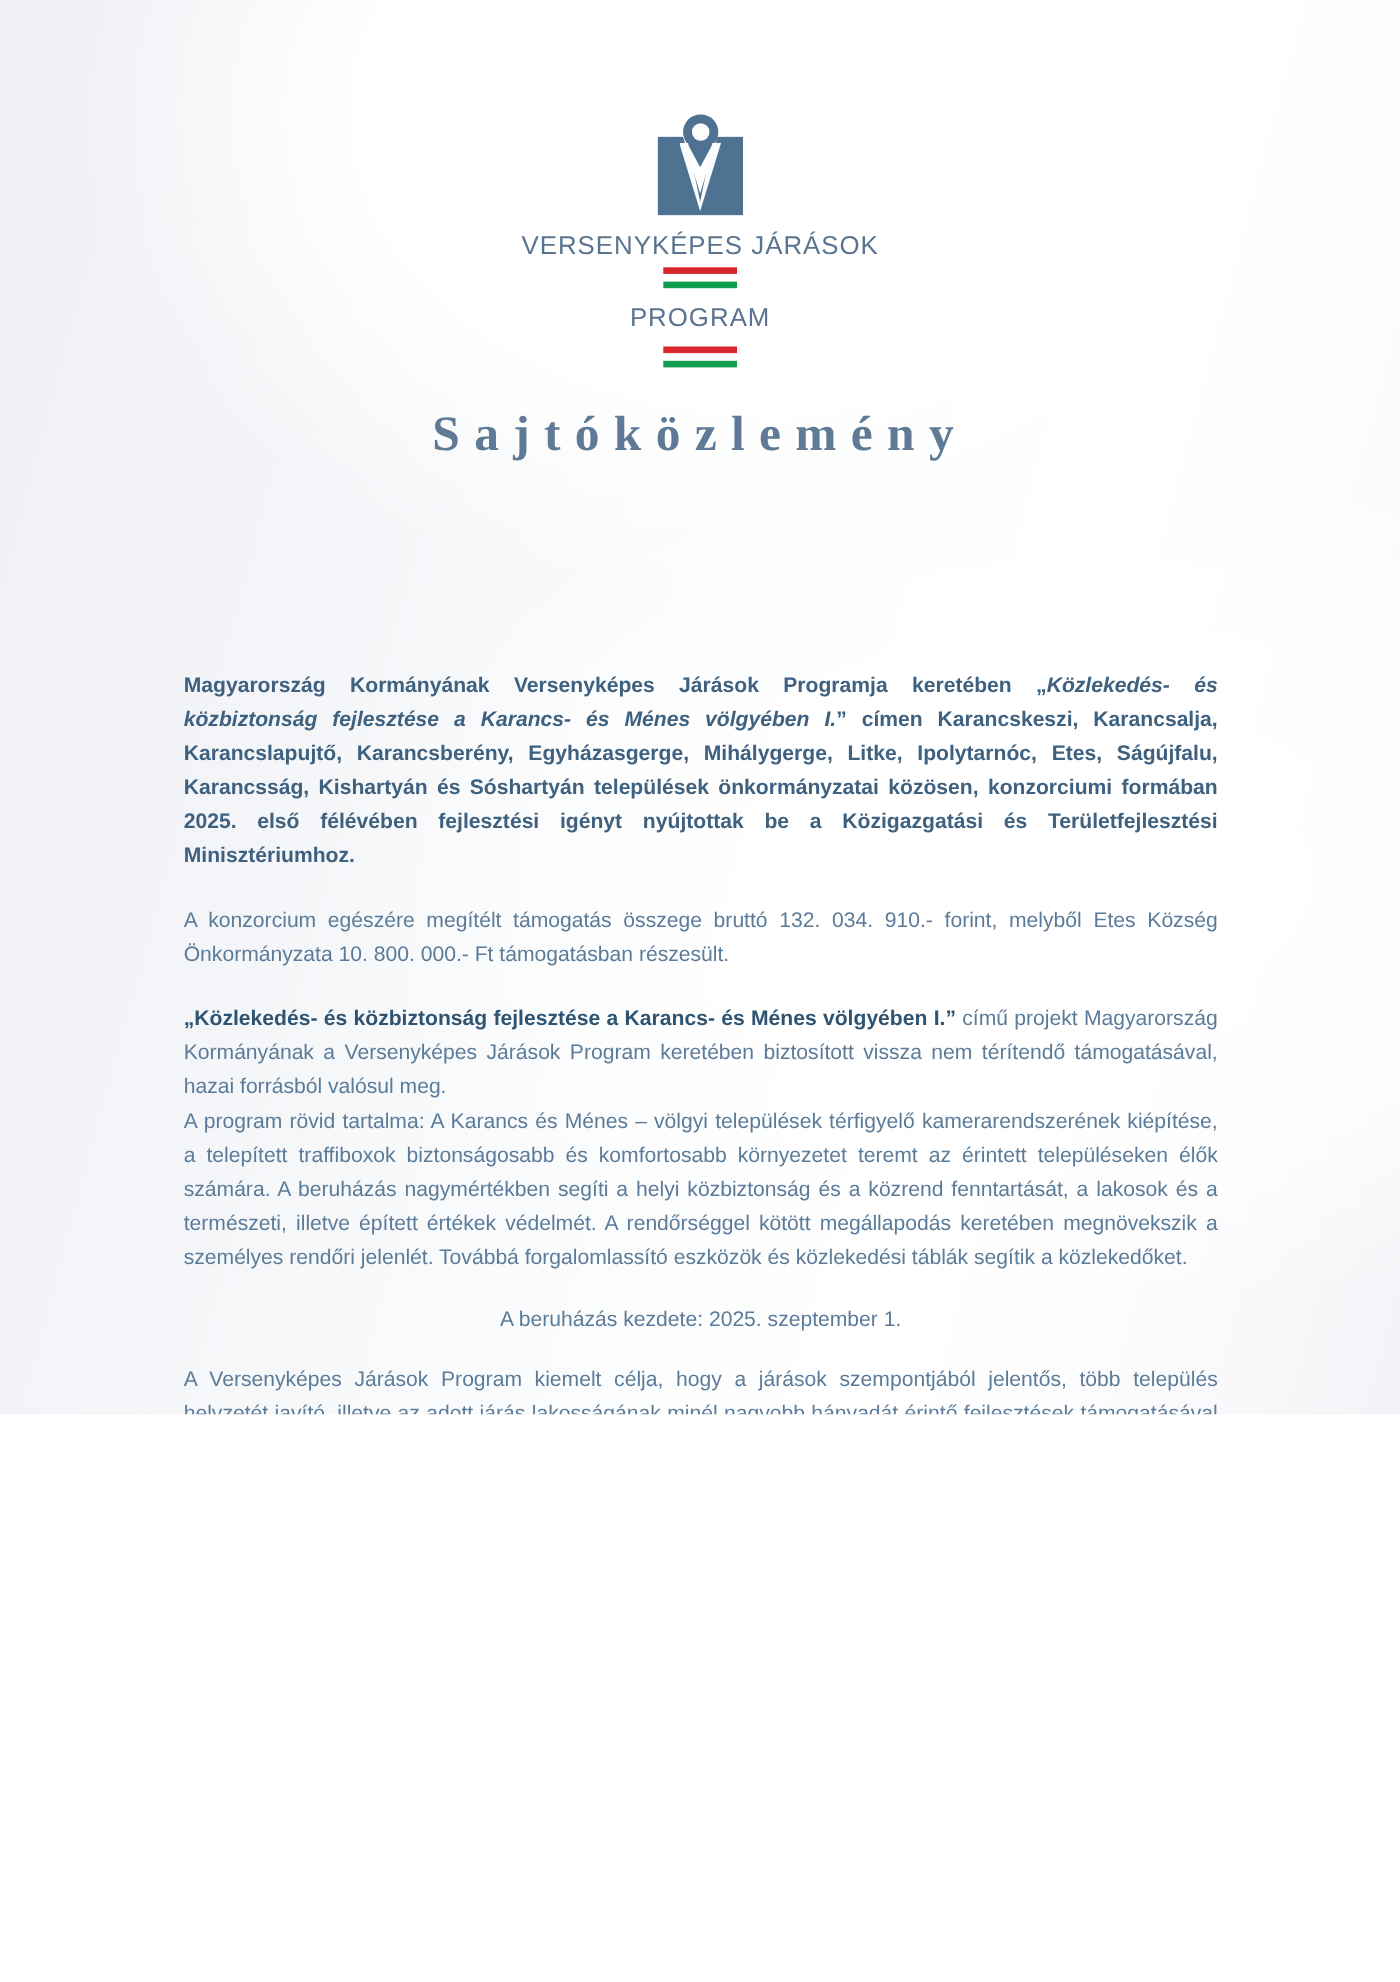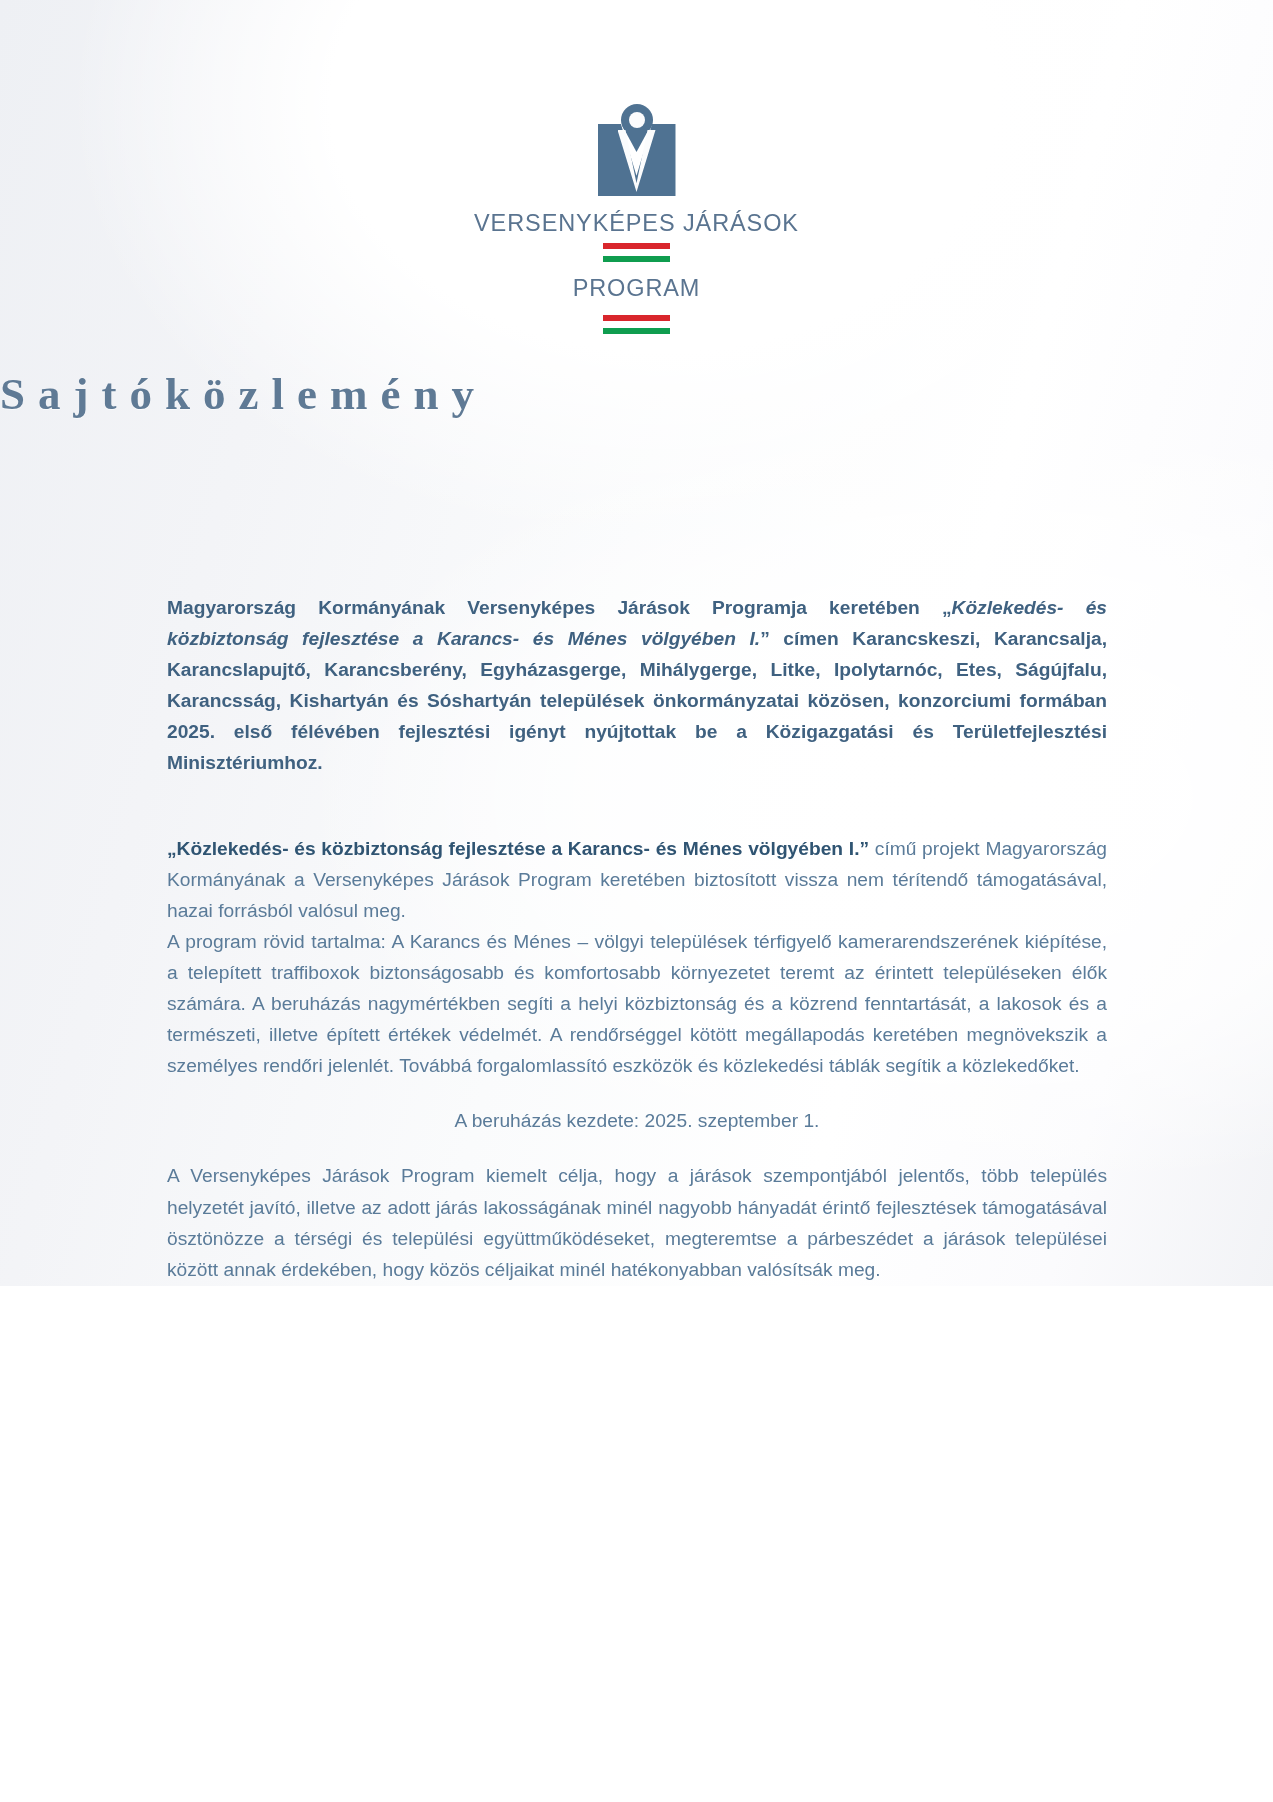--- a/index.html
+++ b/index.html
@@ -119,20 +119,21 @@
     font-weight: 400;
     white-space: nowrap;
   }
 
   
   .doc-title {
     position: absolute;
     left: 0;
     right: 0;
     top: 368px;
+    text-align: center;
     font-family: "Liberation Serif", serif;
     font-size: 45px;
     font-weight: 700;
     letter-spacing: 13px;
     color: #5f7a95;
     text-shadow: 0 1px 0 rgba(255,255,255,0.6);
   }
   .doc-subtitle {
     position: absolute;
     left: 0;
@@ -142,21 +143,21 @@
     font-size: 19.5px;
     font-weight: 400;
     letter-spacing: -0.1px;
     color: #16181c;
   }
 
   
   .content {
     position: absolute;
     left: 167px;
-    top: 592px;
+    top: 608px;
     width: 940px;
     color: #5a7b99;
     font-size: 19.2px;
     line-height: 1.62;
   }
   p {
     margin: 0;
     text-align: justify;
     text-justify: inter-word;
   }
@@ -228,20 +229,21 @@
   </div>
 
   <div class="doc-title">Sajtóközlemény</div>
 
   <div class="content">
 
     <p class="p-lead"><span>Magyarország Kormányának Versenyképes Járások Programja keretében „</span><em>Közlekedés- és közbiztonság fejlesztése a Karancs- és Ménes völgyében I.</em><span>” címen Karancskeszi, Karancsalja, Karancslapujtő, Karancsberény, Egyházasgerge, Mihálygerge, Litke, Ipolytarnóc, Etes, Ságújfalu, Karancsság, Kishartyán és Sóshartyán települések önkormányzatai közösen, konzorciumi formában 2025. első félévében fejlesztési igényt nyújtottak be a Közigazgatási és Területfejlesztési Minisztériumhoz.</span></p>
 
     <div class="gap-lg"></div>
 
+    <p>A konzorcium egészére megítélt támogatás összege bruttó 132. 034. 910.- forint, melyből Etes Község Önkormányzata 10. 800. 000.- Ft támogatásban részesült.</p>
 
     <div class="gap-lg"></div>
 
     <p><span class="p-proj-title">„Közlekedés- és közbiztonság fejlesztése a Karancs- és Ménes völgyében I.”</span><span> című projekt Magyarország Kormányának a Versenyképes Járások Program keretében biztosított vissza nem térítendő támogatásával, hazai forrásból valósul meg.</span></p>
 
     <p>A program rövid tartalma: A Karancs és Ménes – völgyi települések térfigyelő kamerarendszerének kiépítése, a telepített traffiboxok biztonságosabb és komfortosabb környezetet teremt az érintett településeken élők számára. A beruházás nagymértékben segíti a helyi közbiztonság és a közrend fenntartását, a lakosok és a természeti, illetve épített értékek védelmét. A rendőrséggel kötött megállapodás keretében megnövekszik a személyes rendőri jelenlét. Továbbá forgalomlassító eszközök és közlekedési táblák segítik a közlekedőket.</p>
 
     <div class="gap-md"></div>
 
     <p class="nojust">A beruházás kezdete: 2025. szeptember 1.</p>

